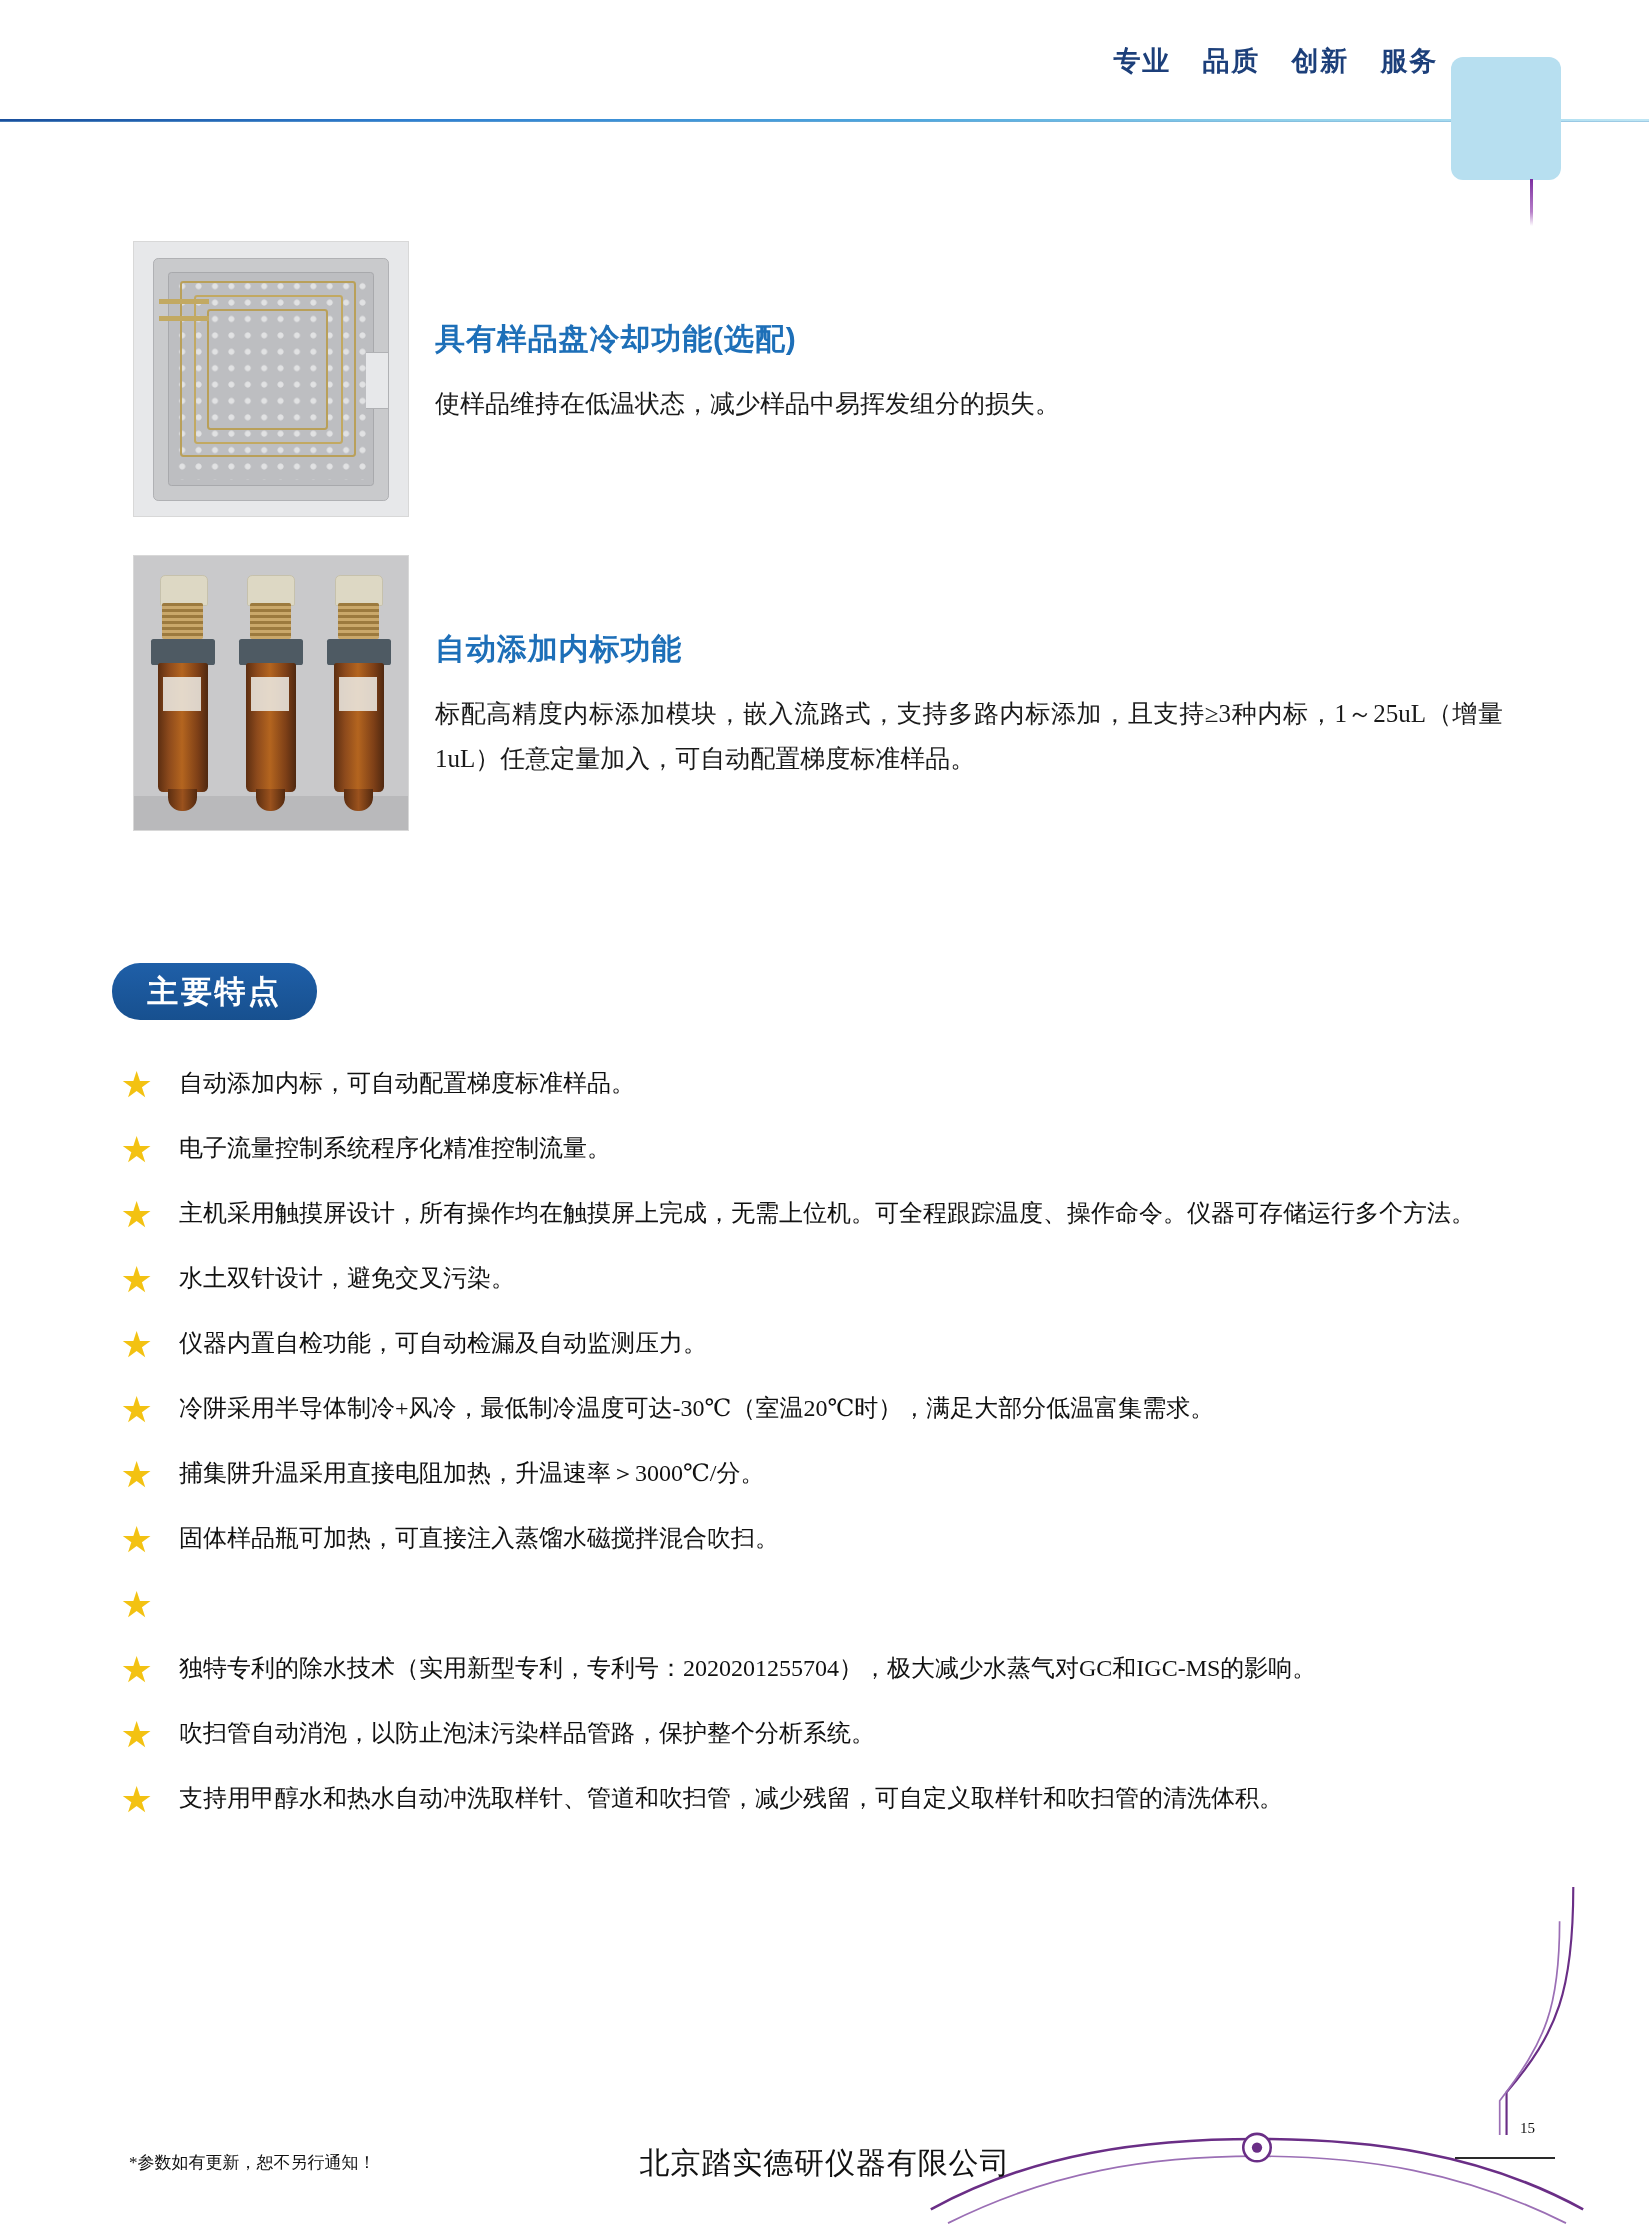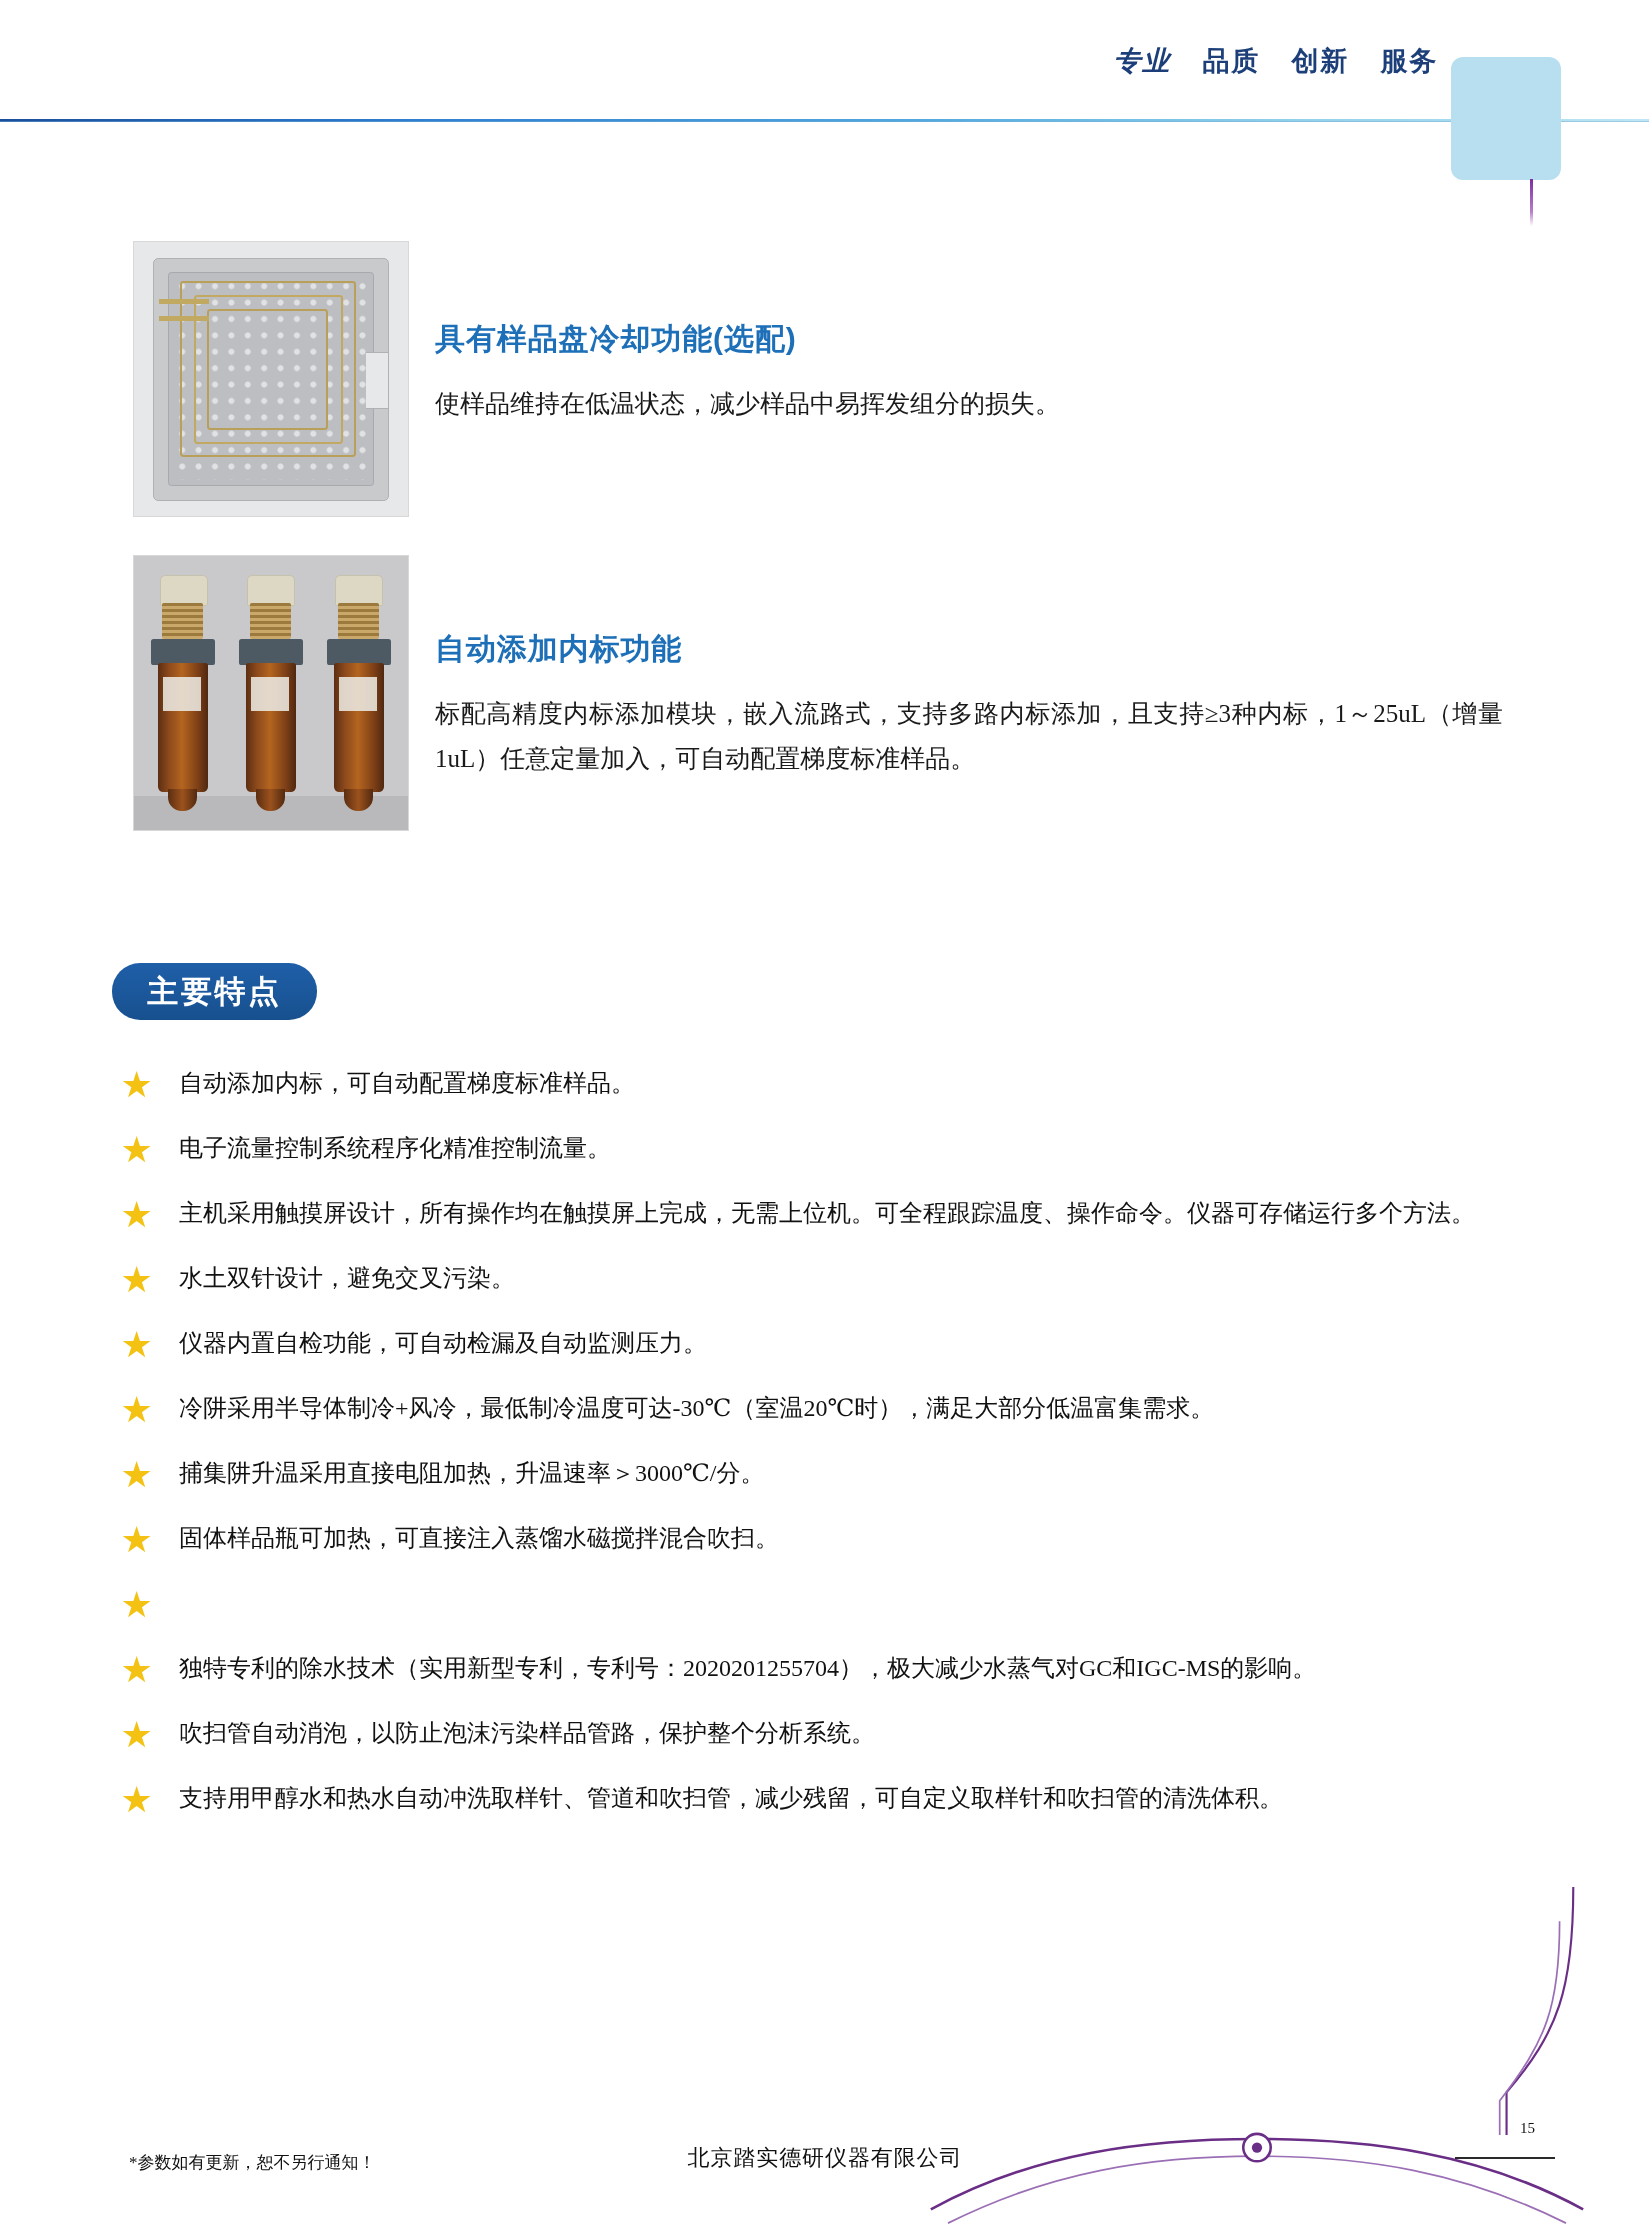--- a/index.html
+++ b/index.html
@@ -44,21 +44,21 @@
     left: 990px;
     width: 448px;
     text-align: right;
     font-size: 27px;
     font-weight: bold;
     color: #1c3f7a;
     letter-spacing: 1.7px;
     font-family: "Liberation Sans", "DejaVu Sans", sans-serif;
   }
   .header-slogan span { margin-left: 22.4px; }
-  .header-slogan span:first-child { margin-left: 0; font-style: italic; }
+  .header-slogan span:first-child { margin-left: 0; }
 
   .corner-block {
     position: absolute;
     top: 57px;
     left: 1451px;
     width: 110px;
     height: 123px;
     background: #b7dff0;
     border-radius: 12px 12px 12px 12px;
   }
@@ -258,21 +258,21 @@
     font-size: 17px;
     color: #111;
     font-family: "Liberation Serif", "DejaVu Serif", serif;
   }
   .footer-company {
     position: absolute;
     left: 0;
     top: 2143px;
     width: 1650px;
     text-align: center;
-    font-size: 22px;
+    font-size: 30px;
     color: #111;
     font-family: "Liberation Serif", "DejaVu Serif", serif;
     letter-spacing: 0.9px;
   }
   .page-number {
     position: absolute;
     left: 1520px;
     top: 2120px;
     font-size: 15px;
     color: #111;

